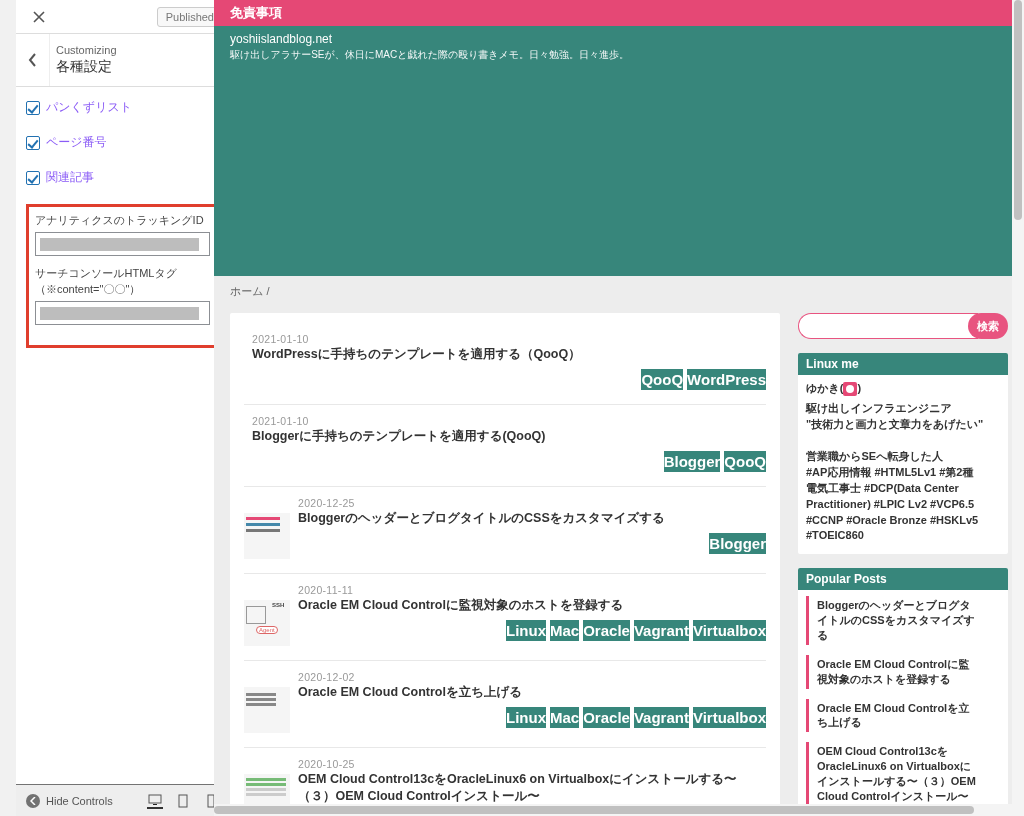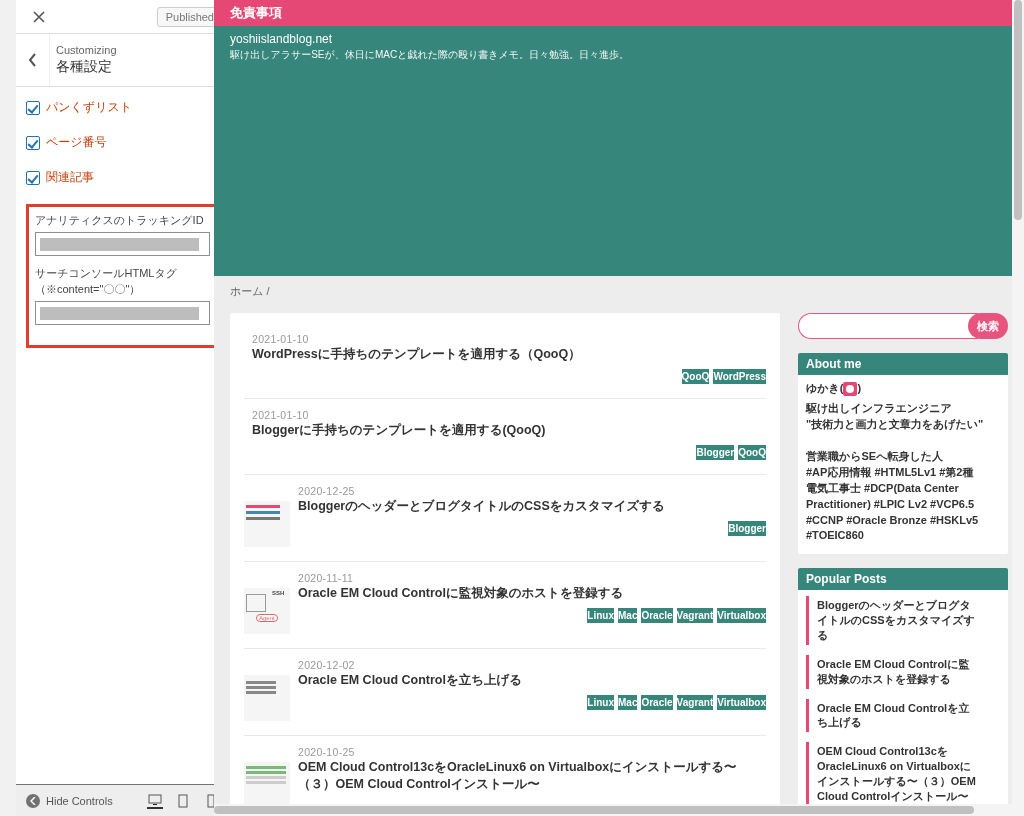--- a/index.html
+++ b/index.html
@@ -84,21 +84,21 @@
     flex: 1;
     overflow: auto;
     padding: 12px 10px;
   }
   .checkbox-row {
     display: flex;
     align-items: center;
     gap: 6px;
     margin-bottom: 18px;
     font-size: 12px;
-    color: #c2410c;
+    color: #8b5cf6;
   }
   .checkbox {
     width: 14px; height: 14px;
     border: 1px solid #2271b1;
     border-radius: 2px;
     display: flex;
     align-items: center;
     justify-content: center;
   }
   .checkbox.checked::after {
@@ -277,21 +277,21 @@
   .tag-row {
     display: flex;
     flex-wrap: wrap;
     gap: 4px;
     justify-content: flex-end;
     margin-top: 6px;
   }
   .tag {
     background: #37867b;
     color: #fff;
-    font-size: 10px;
+    font-size: 15px;
     font-weight: bold;
     padding: 2px 0;
   }
 
   .side-col {
     width: 210px;
     display: flex;
     flex-direction: column;
     gap: 14px;
   }
@@ -527,21 +527,21 @@
           </div>
         </div>
 
       <div class="side-col">
         <div class="search-wrap">
           <input class="search-input" style="">
           <button class="search-btn">検索</button>
         </div>
 
         <div class="widget">
-          <div class="widget-head">About me</div>
+          <div class="widget-head">Linux me</div>
           <div class="widget-body">
             <div class="about-name">
               <span>ゆかき(</span><span class="about-badge"></span><span>)</span>
             </div>
             <div class="about-lines" id="about-lines">駆け出しインフラエンジニア<br>"技術力と画力と文章力をあげたい"<br><br>営業職からSEへ転身した人<br>#AP応用情報 #HTML5Lv1 #第2種電気工事士 #DCP(Data Center Practitioner) #LPIC Lv2 #VCP6.5 #CCNP #Oracle Bronze #HSKLv5 #TOEIC860</div>
           </div>
         </div>
 
         <div class="widget">
           <div class="widget-head">Popular Posts</div>

